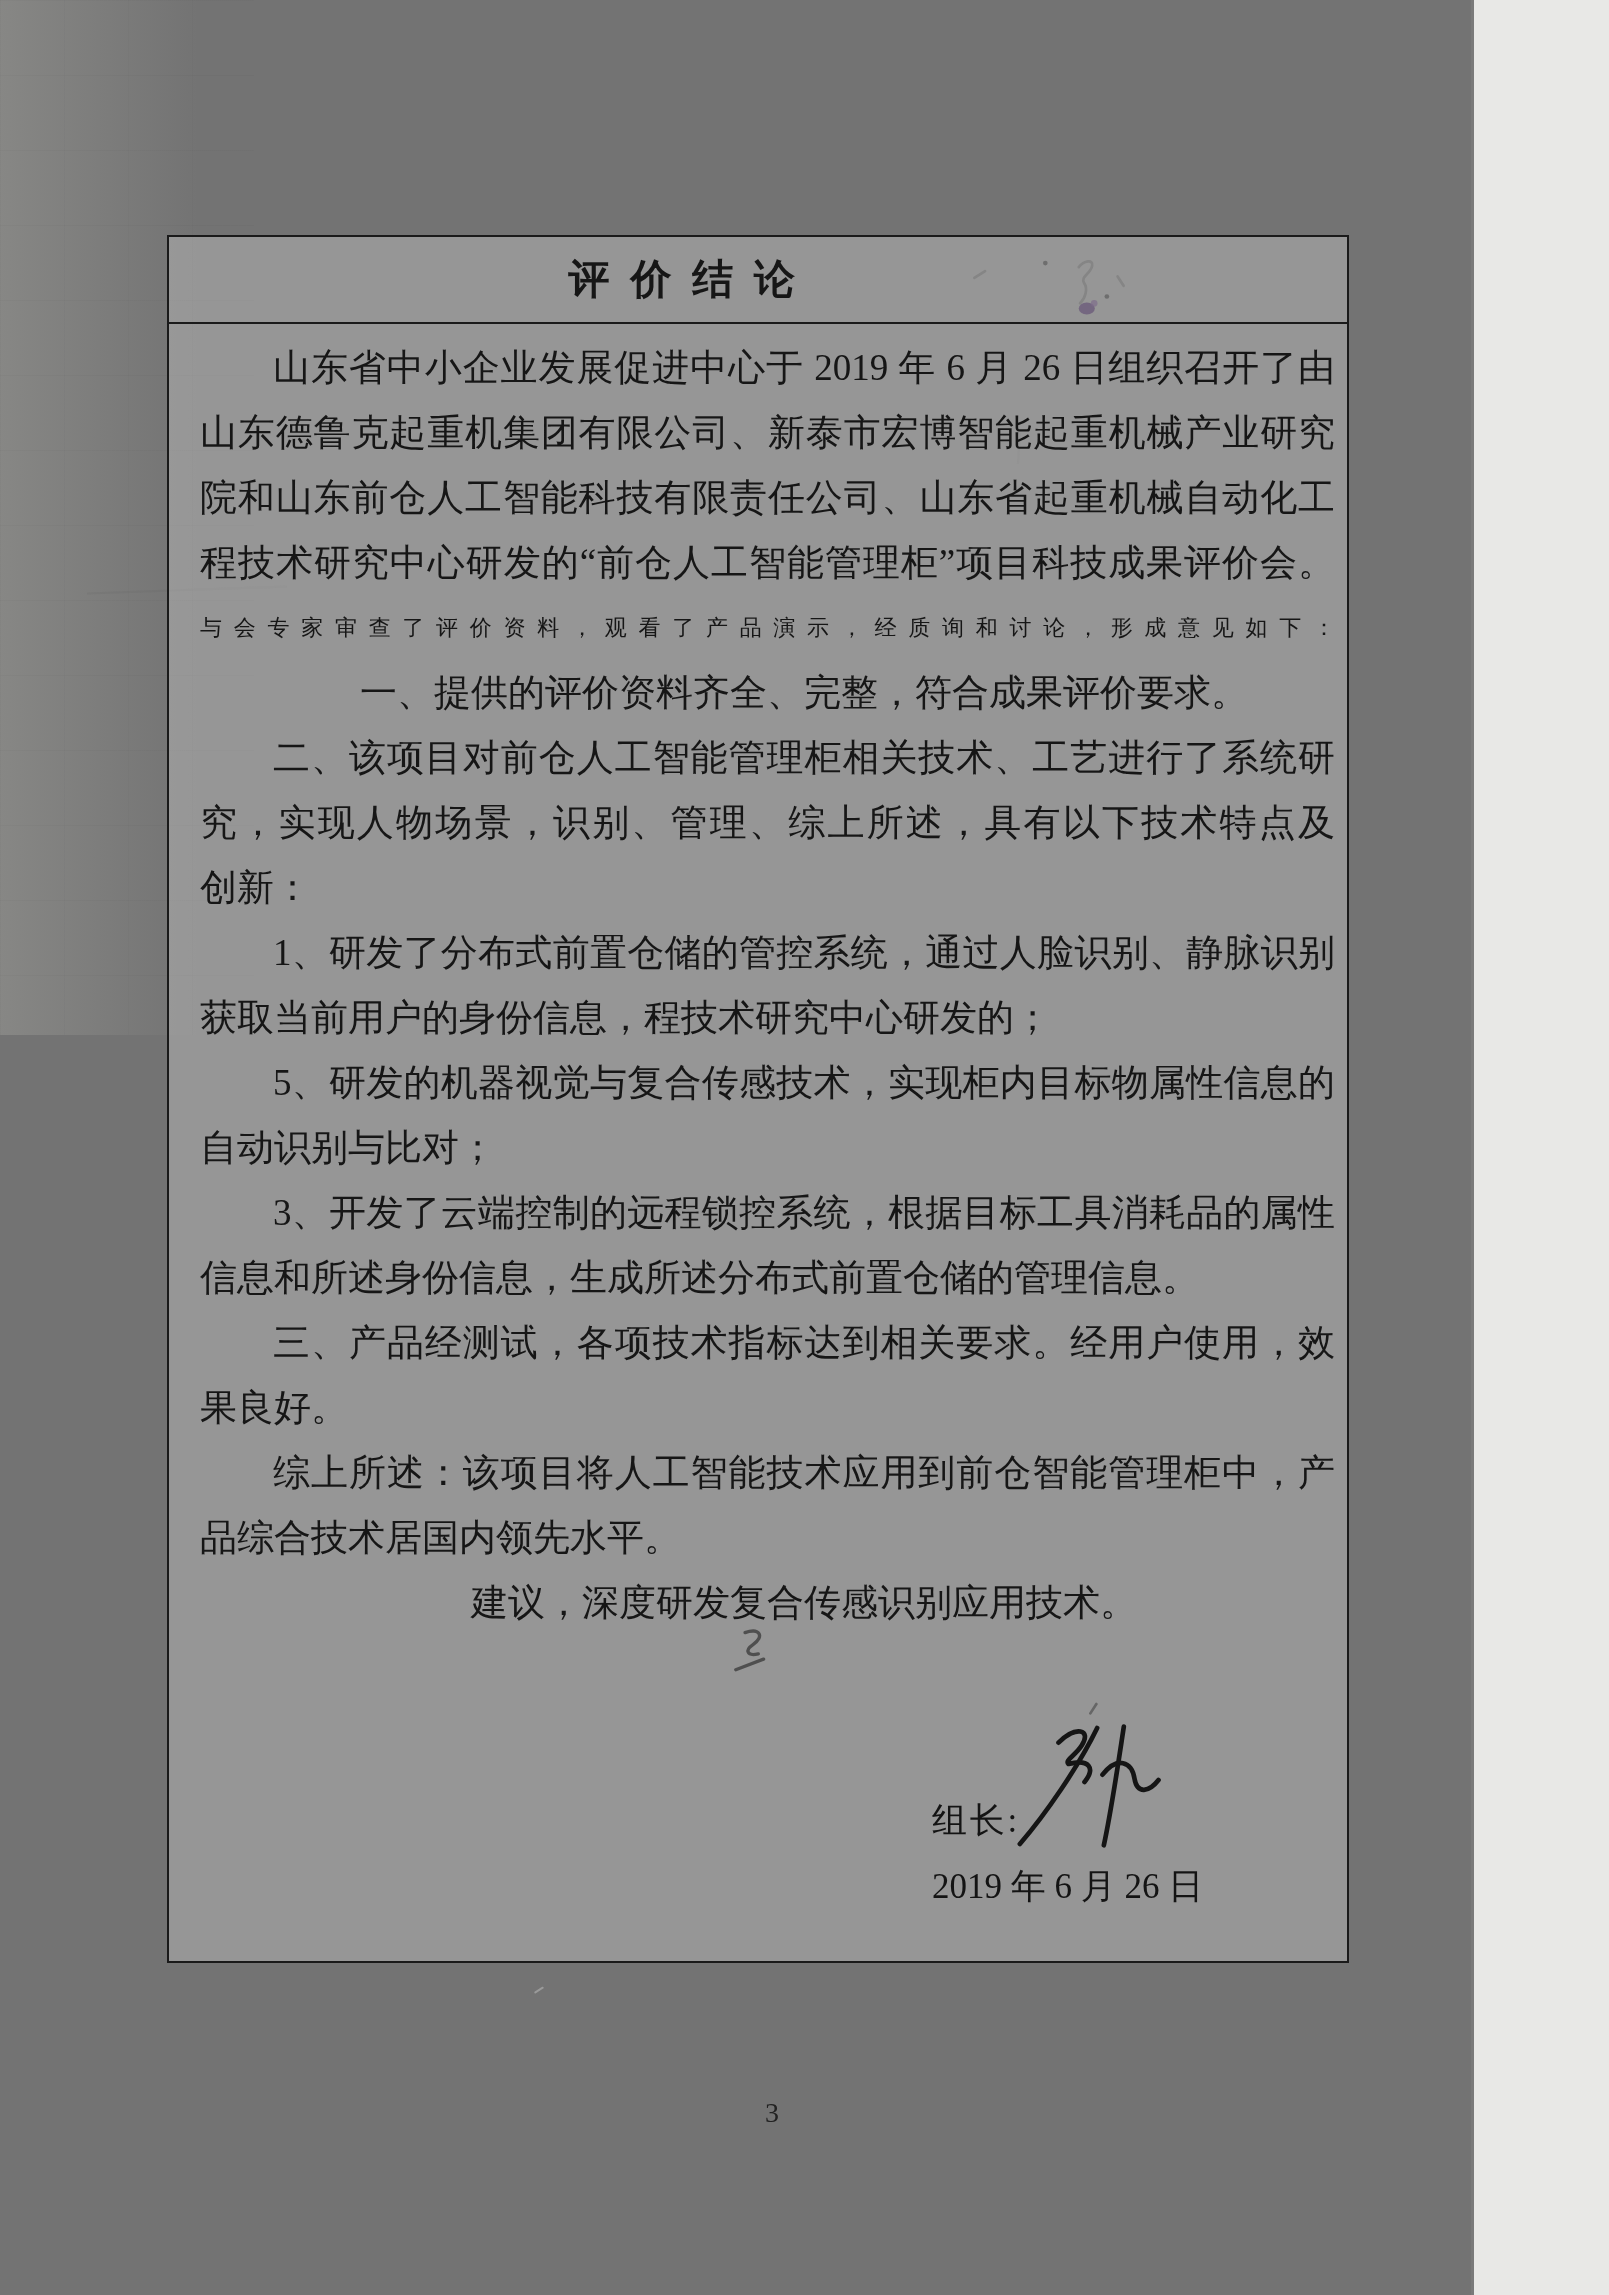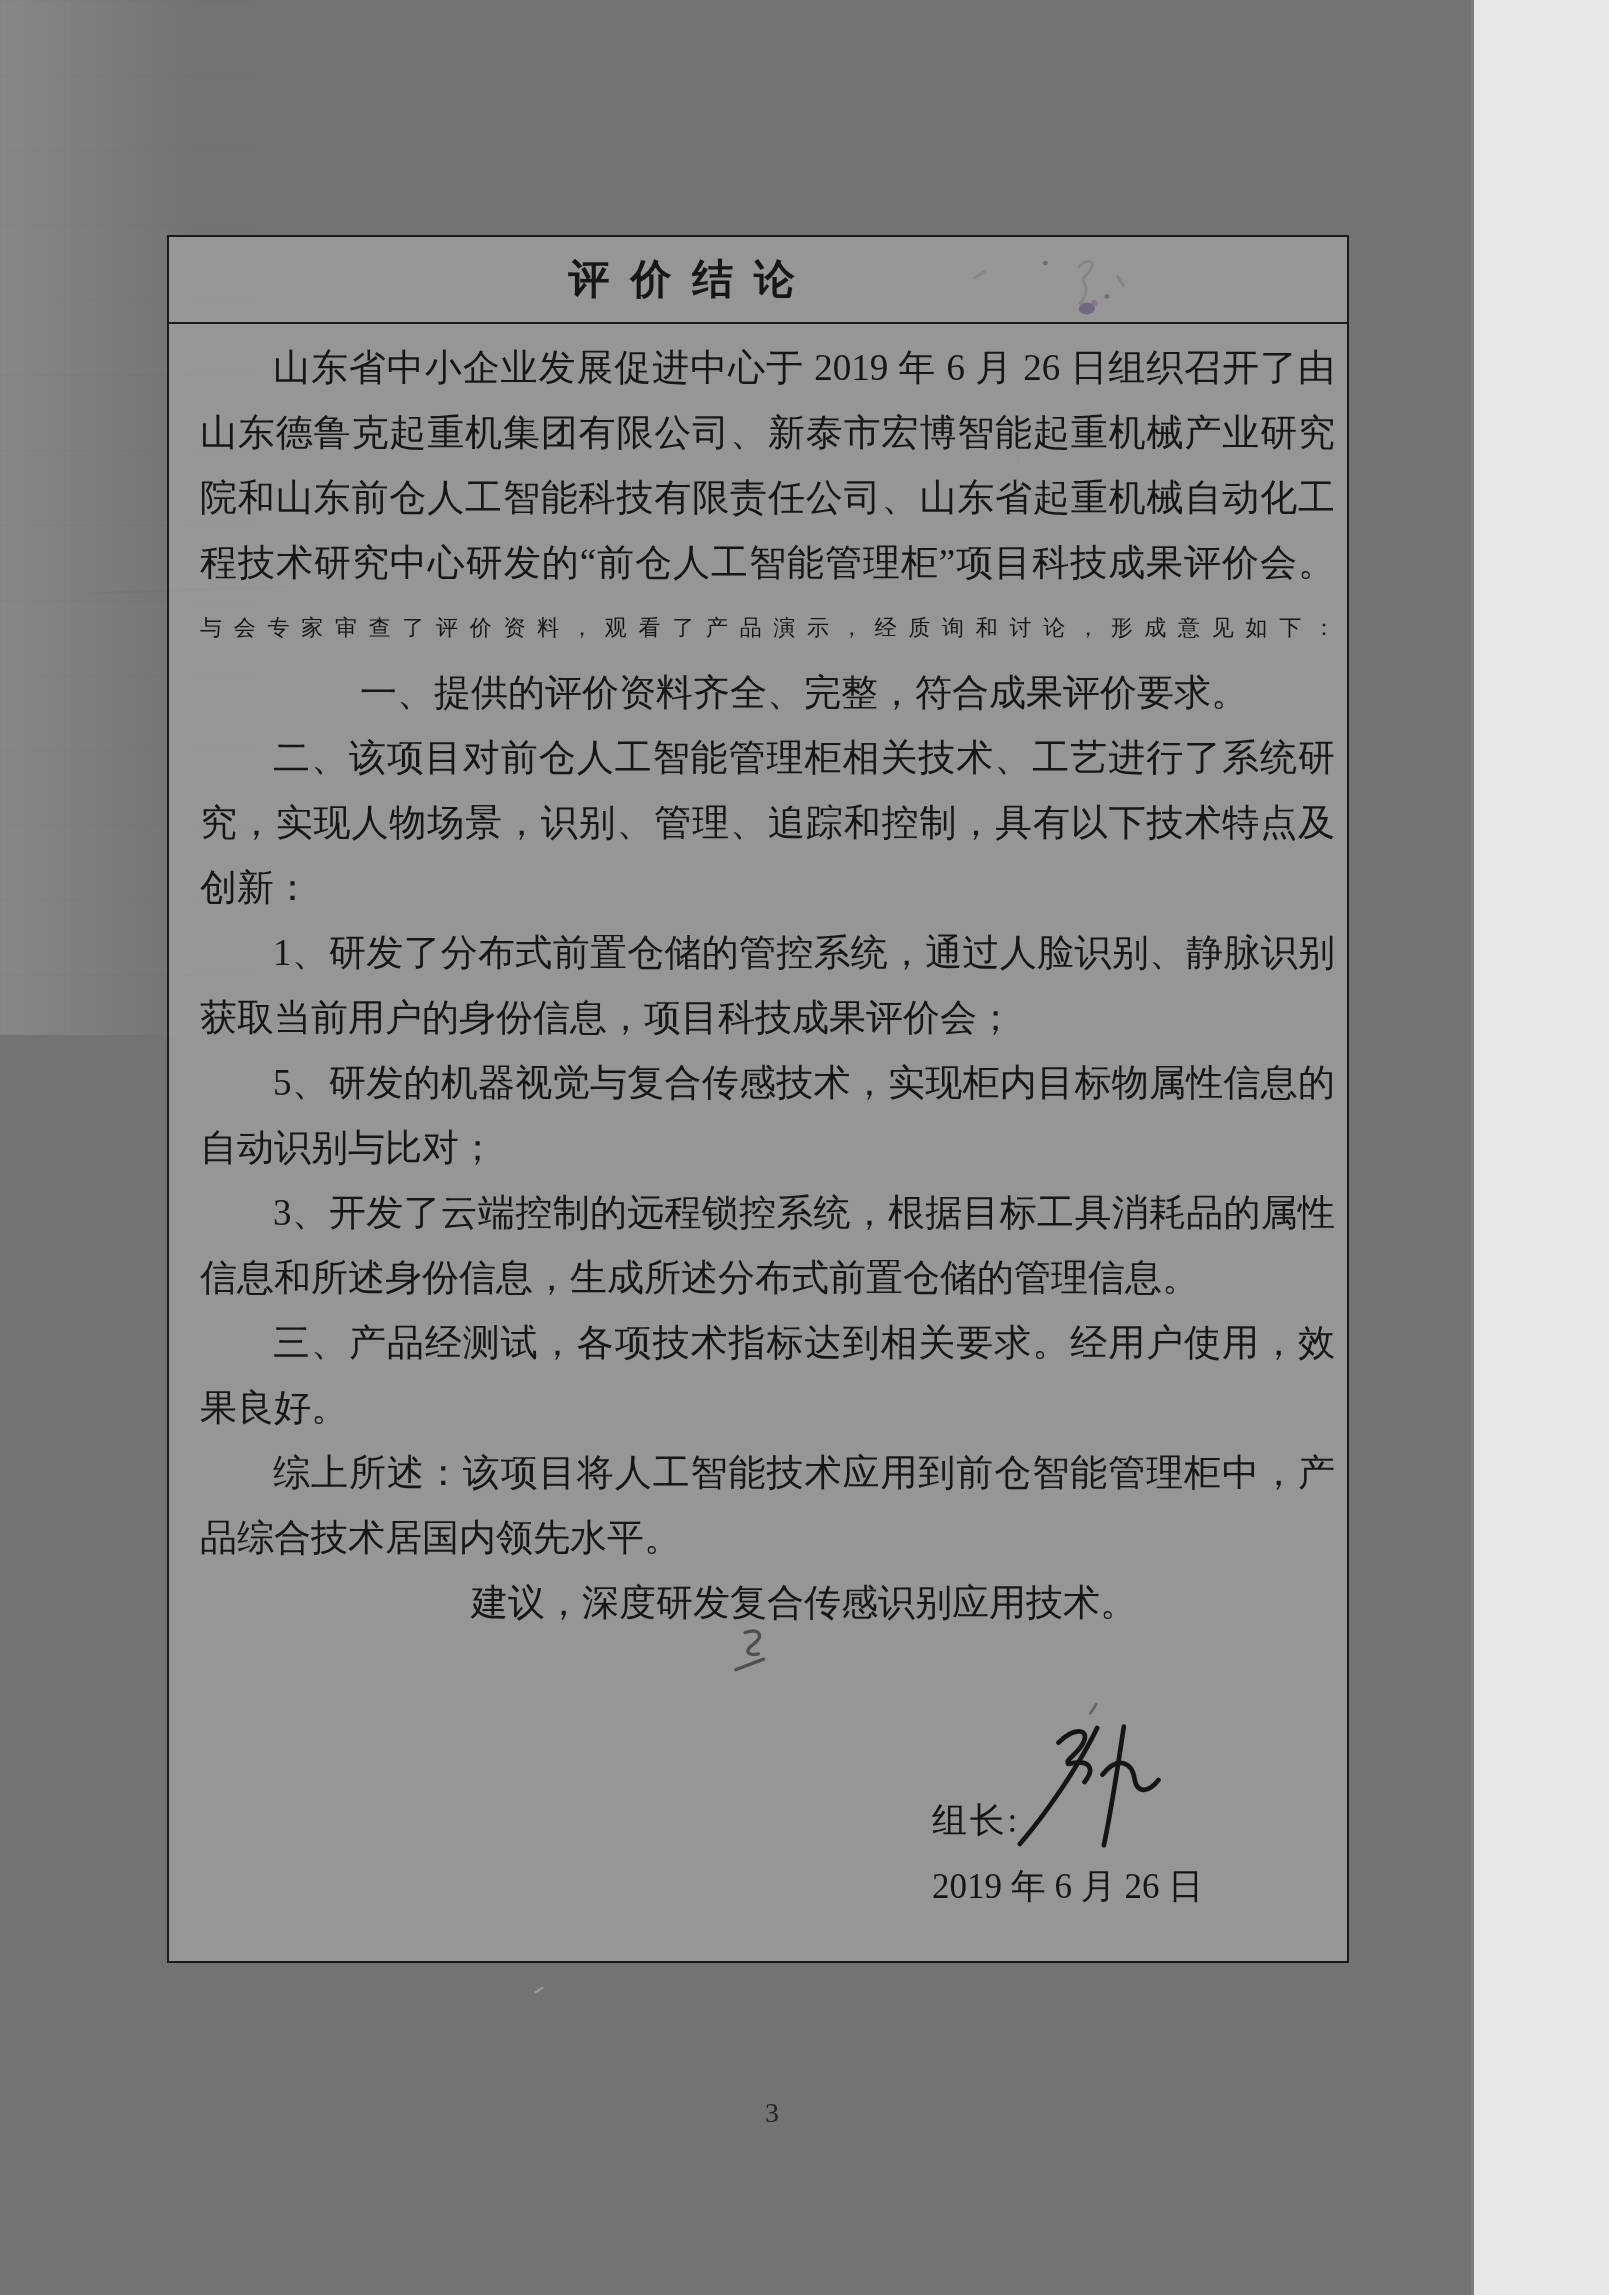--- a/index.html
+++ b/index.html
@@ -80,24 +80,24 @@
     </div>
 
     <div class="body-lines">
       <div class="line ind jl">山东省中小企业发展促进中心于 2019 年 6 月 26 日组织召开了由</div>
       <div class="line jl">山东德鲁克起重机集团有限公司、新泰市宏博智能起重机械产业研究</div>
       <div class="line jl">院和山东前仓人工智能科技有限责任公司、山东省起重机械自动化工</div>
       <div class="line jl">程技术研究中心研发的“前仓人工智能管理柜”项目科技成果评价会。</div>
       <div class="line jl cond">与会专家审查了评价资料，观看了产品演示，经质询和讨论，形成意见如下：</div>
       <div class="line ind">一、提供的评价资料齐全、完整，符合成果评价要求。</div>
       <div class="line ind jl">二、该项目对前仓人工智能管理柜相关技术、工艺进行了系统研</div>
-      <div class="line jl">究，实现人物场景，识别、管理、追踪和控制，具有以下技术特点及</div>
+      <div class="line jl">究，实现人物场景，识别、管理、综上所述，具有以下技术特点及</div>
       <div class="line">创新：</div>
       <div class="line ind jl">1、研发了分布式前置仓储的管控系统，通过人脸识别、静脉识别</div>
-      <div class="line">获取当前用户的身份信息，项目科技成果评价会；</div>
+      <div class="line">获取当前用户的身份信息，程技术研究中心研发的；</div>
       <div class="line ind jl">5、研发的机器视觉与复合传感技术，实现柜内目标物属性信息的</div>
       <div class="line">自动识别与比对；</div>
       <div class="line ind jl">3、开发了云端控制的远程锁控系统，根据目标工具消耗品的属性</div>
       <div class="line">信息和所述身份信息，生成所述分布式前置仓储的管理信息。</div>
       <div class="line ind jl">三、产品经测试，各项技术指标达到相关要求。经用户使用，效</div>
       <div class="line">果良好。</div>
       <div class="line ind jl">综上所述：该项目将人工智能技术应用到前仓智能管理柜中，产</div>
       <div class="line">品综合技术居国内领先水平。</div>
       <div class="line ind">建议，深度研发复合传感识别应用技术。</div>
     </div>

